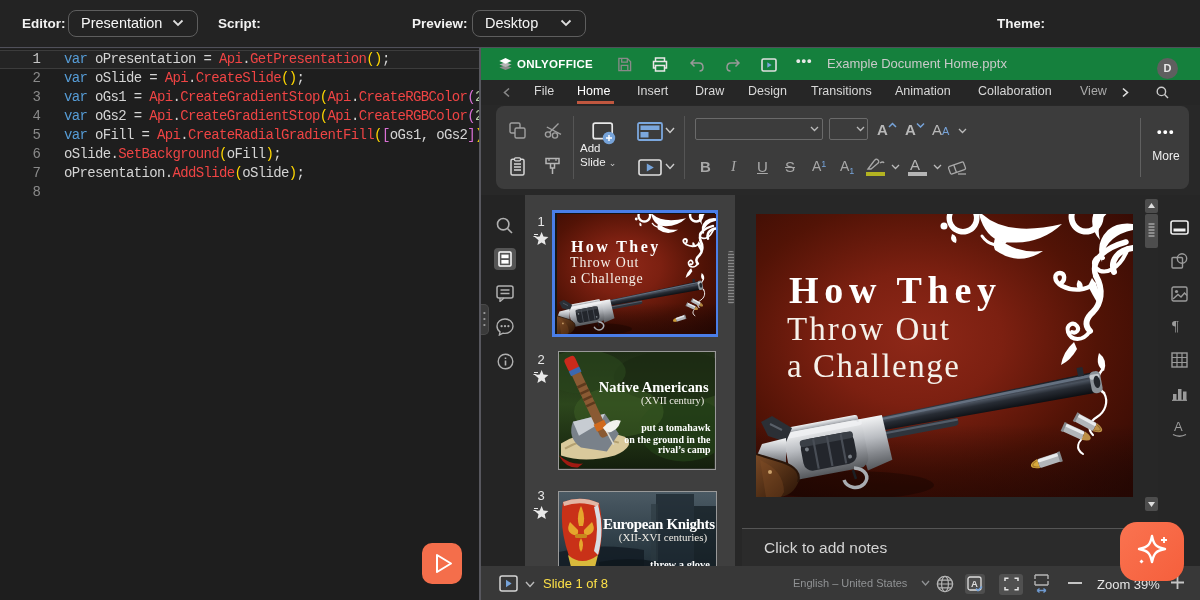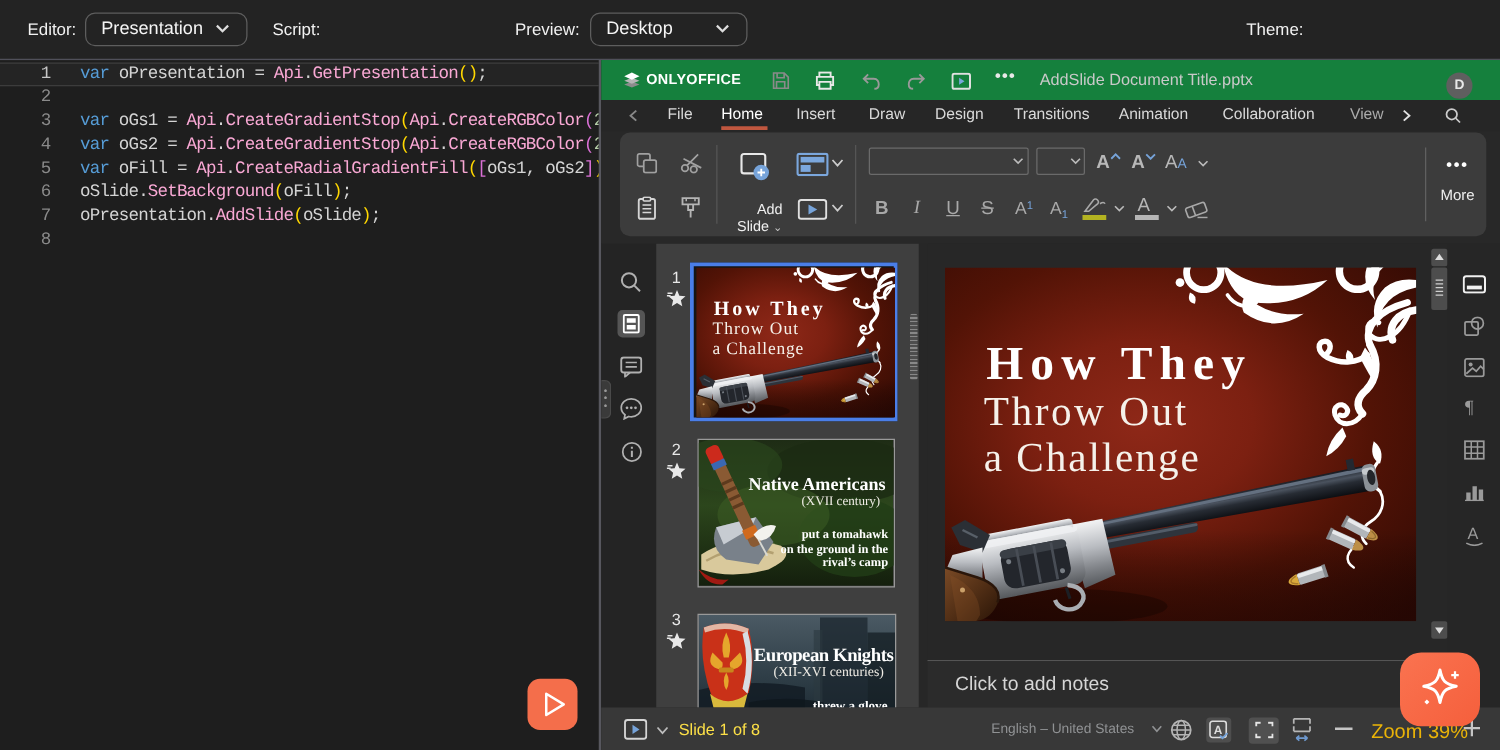--- a/index.html
+++ b/index.html
@@ -1,28 +1,28 @@
 <!DOCTYPE html>
 <html><head><meta charset="utf-8">
 <style>
 *{margin:0;padding:0;box-sizing:border-box}
 html,body{width:1200px;height:600px;overflow:hidden;background:#232323;font-family:"Liberation Sans",sans-serif}
 .abs{position:absolute}
 #app{position:relative;width:1200px;height:600px}
 
 #topbar{position:absolute;left:0;top:0;width:1200px;height:48px;background:#232323;border-bottom:1px solid #50505a}
-.tblabel{position:absolute;top:0;height:48px;line-height:48px;color:#f2f2f2;font-size:13.5px;font-weight:400}
+.tblabel{position:absolute;top:0;height:48px;line-height:48px;color:#f2f2f2;font-size:13.5px;font-weight:700}
 .dd{position:absolute;top:10px;height:27px;border:1.5px solid #5e5e5e;border-radius:8px;color:#f5f5f5;font-size:14.5px;text-align:left;line-height:24px;background:#232323;padding-left:12px}
 .dd svg{position:absolute;right:13px;top:8px}
 
 #code{position:absolute;left:0;top:49px;width:479px;height:551px;background:#1e1e1e;overflow:hidden;font-family:"Liberation Mono",monospace;font-size:14px;letter-spacing:-0.65px}
 #curline{position:absolute;left:0;top:1px;width:479px;height:19px;background:#242424;border-top:1px solid #3c3c3c;border-bottom:1px solid #3c3c3c}
 .ln{position:absolute;width:41px;text-align:right;color:#8a8a8a;height:19px;line-height:19px;letter-spacing:0}
 .cl{position:absolute;left:64px;height:19px;line-height:19px;white-space:pre;color:#d4d4d4}
-.kw{color:#569cd6}.tp{color:#f9a8d4}.p1{color:#ffd700}.p2{color:#da70d6}.nu{color:#b5cea8}
+.kw{color:#569cd6}.tp{color:#ef4444}.p1{color:#ffd700}.p2{color:#da70d6}.nu{color:#b5cea8}
 #runbtn{position:absolute;left:422px;top:494px;width:40px;height:41px;background:#f46e4b;border-radius:10px}
 
 #vdiv{position:absolute;left:479px;top:48px;width:2px;height:552px;background:#57575e}
 
 #oo{position:absolute;left:481px;top:48px;width:719px;height:552px;background:#272727}
 #oohead{position:absolute;left:0;top:0;width:788px;height:32px;background:#15803d}
 #ootabs{position:absolute;left:0;top:32px;width:719px;height:25px;background:#262626}
 .tab{position:absolute;top:0;height:25px;line-height:22px;color:#d9d9d9;font-size:12.5px}
 #ootoolbar{position:absolute;left:0;top:57px;width:719px;height:90px;background:#282828}
 #tbpanel{position:absolute;left:15px;top:1px;width:693px;height:83px;background:#3c3c3c;border-radius:8px}
@@ -41,37 +41,38 @@
 <body>
 <div id="app">
 
   <div id="topbar">
     <div class="tblabel" style="left:22px">Editor:</div>
     <div class="dd" style="left:68px;width:130px">Presentation<svg width="12" height="8" viewBox="0 0 12 8">
           <path d="M1.5 1.5 L6 6 L10.5 1.5" stroke="#ddd" stroke-width="1.8" fill="none"></path>
         </svg></div>
     <div class="tblabel" style="left:218px">Script:</div>
     <div class="tblabel" style="left:412px">Preview:</div>
-    <div class="dd" style="left:472px;width:126px">Desktop<svg width="12" height="8" viewBox="0 0 12 8">
+    <div class="dd" style="left:472px;width:114px">Desktop<svg width="12" height="8" viewBox="0 0 12 8">
           <path d="M1.5 1.5 L6 6 L10.5 1.5" stroke="#ddd" stroke-width="1.8" fill="none"></path>
         </svg></div>
     <div class="tblabel" style="left:997px">Theme:</div>
   </div>
 
   <div id="code">
     <div id="curline"></div>
     <div class="ln" style="top:1px;color:#c6c6c6">1</div>
     <div class="ln" style="top:20px">2</div>
     <div class="ln" style="top:39px">3</div>
     <div class="ln" style="top:58px">4</div>
     <div class="ln" style="top:77px">5</div>
     <div class="ln" style="top:96px">6</div>
     <div class="ln" style="top:115px">7</div>
     <div class="ln" style="top:134px">8</div>
     <div class="cl" style="top:1px"><span class="kw">var</span> oPresentation = <span class="tp">Api</span>.<span class="tp">GetPresentation</span><span class="p1">()</span>;</div>
+    <div class="cl" style="top:20px"><span class="kw">var</span> oSlide = <span class="tp">Api</span>.<span class="tp">CreateSlide</span><span class="p1">()</span>;</div>
     <div class="cl" style="top:39px"><span class="kw">var</span> oGs1 = <span class="tp">Api</span>.<span class="tp">CreateGradientStop</span><span class="p1">(</span><span class="tp">Api</span>.<span class="tp">CreateRGBColor</span><span class="p2">(</span><span class="nu">255</span>, </div>
     <div class="cl" style="top:58px"><span class="kw">var</span> oGs2 = <span class="tp">Api</span>.<span class="tp">CreateGradientStop</span><span class="p1">(</span><span class="tp">Api</span>.<span class="tp">CreateRGBColor</span><span class="p2">(</span><span class="nu">255</span>, </div>
     <div class="cl" style="top:77px"><span class="kw">var</span> oFill = <span class="tp">Api</span>.<span class="tp">CreateRadialGradientFill</span><span class="p1">(</span><span class="p2">[</span>oGs1, oGs2<span class="p2">]</span><span class="p1">)</span>;</div>
     <div class="cl" style="top:96px">oSlide.<span class="tp">SetBackground</span><span class="p1">(</span>oFill<span class="p1">)</span>;</div>
     <div class="cl" style="top:115px">oPresentation.<span class="tp">AddSlide</span><span class="p1">(</span>oSlide<span class="p1">)</span>;</div>
     <div id="runbtn"><svg width="40" height="41" viewBox="0 0 40 41">
           <path d="M15 12 L29 20.5 L15 29 Z" fill="none" stroke="#fff" stroke-width="2" stroke-linejoin="round"></path>
         </svg></div>
   </div>
   <div id="vdiv"></div>
@@ -95,21 +96,21 @@
           <path d="M5.5 1.5 L2 5 L5.5 8.5 M2 5 H10 C13 5 14 7.5 14 9.5 C14 11.5 13 13 10.5 13" fill="none" stroke="#999" stroke-width="1.5"></path>
         </svg>
       <svg class="abs" style="left:244px;top:10px" width="16" height="14" viewBox="0 0 16 14">
           <path d="M10.5 1.5 L14 5 L10.5 8.5 M14 5 H6 C3 5 2 7.5 2 9.5 C2 11.5 3 13 5.5 13" fill="none" stroke="#999" stroke-width="1.5"></path>
         </svg>
       <svg class="abs" style="left:280px;top:10px" width="16" height="14" viewBox="0 0 16 14">
           <rect x="1" y="1" width="14" height="12" rx="1.5" fill="none" stroke="#e0e0e0" stroke-width="1.6"></rect>
           <path d="M6.3 4.2 L10.6 7 L6.3 9.8 Z" fill="#7ba7dd"></path>
         </svg>
       <div class="abs" style="left:315px;top:5px;color:#e8e8e8;font-size:13px;letter-spacing:1px;font-weight:700">•••</div>
-      <div class="abs" style="left:296px;top:8px;width:280px;text-align:center;color:#c9c9c9;font-size:13px;pointer-events:none">AddSlide Document Title.pptx</div>
+      <div class="abs" style="left:296px;top:8px;width:280px;text-align:center;color:#c9c9c9;font-size:13px;pointer-events:none">Example Document Home.pptx</div>
       <div class="abs" style="left:676px;top:10px;width:21px;height:21px;border-radius:50%;background:#5f5f5f;color:#e8e8e8;font-size:11px;font-weight:700;text-align:center;line-height:21px">D</div>
     </div>
     <div id="ootabs">
       <svg class="abs" style="left:21px;top:7px" width="9" height="11" viewBox="0 0 9 11">
           <path d="M7 1.5 L2.5 5.5 L7 9.5" fill="none" stroke="#888" stroke-width="1.6"></path>
         </svg>
       <div class="tab" style="left:53px">File</div>
       <div class="tab" style="left:96px;color:#fff">Home</div>
       <div class="abs" style="left:96px;top:21px;width:37px;height:2.5px;background:#c0573f"></div>
       <div class="tab" style="left:156px">Insert</div>
@@ -147,21 +148,21 @@
             <path d="M2 1.5 H15 V6.5 H2 Z" fill="none" stroke="#b5b5b5" stroke-width="1.5"></path>
             <path d="M6.5 6.5 V11 H10.5 V6.5 M8.5 11 V17" fill="none" stroke="#b5b5b5" stroke-width="1.5"></path>
             <path d="M5 1.5 V4 M12 1.5 V4" stroke="#b5b5b5" stroke-width="1.2"></path>
           </svg>
       <div class="abs" style="left:77px;top:10px;width:1px;height:63px;background:#555"></div>
       <svg class="abs" style="left:96px;top:16px" width="24" height="23" viewBox="0 0 24 23">
             <rect x="1.2" y="1.2" width="19" height="15.5" rx="2" fill="none" stroke="#e8e8e8" stroke-width="1.7"></rect>
             <circle cx="17" cy="16" r="6.2" fill="#76a3d9"></circle>
             <path d="M17 13 V19 M14 16 H20" stroke="#fff" stroke-width="1.5"></path>
           </svg>
-      <div class="abs" style="left:84px;top:56px;width:46px;text-align:right;color:#efefef;font-size:11.5px;line-height:13.5px">Add<br>Slide <span style="font-size:9px;color:#ccc">⌄</span></div>
+      <div class="abs" style="left:84px;top:36px;width:46px;text-align:left;color:#efefef;font-size:11.5px;line-height:13.5px">Add<br>Slide <span style="font-size:9px;color:#ccc">⌄</span></div>
       <svg class="abs" style="left:141px;top:16px" width="26" height="19" viewBox="0 0 26 19">
             <rect x="1" y="1" width="24" height="17" rx="1.5" fill="none" stroke="#7ba7dd" stroke-width="1.8"></rect>
             <rect x="3.5" y="3.5" width="19" height="4.5" fill="#7ba7dd"></rect>
             <rect x="3.5" y="10" width="8" height="5.5" fill="#7ba7dd"></rect>
           </svg>
       <svg class="abs" style="left:169px;top:21px" width="10" height="7" viewBox="0 0 10 7">
             <path d="M1 1 L5 5.5 L9 1" fill="none" stroke="#ccc" stroke-width="1.4"></path>
           </svg>
       <svg class="abs" style="left:142px;top:53px" width="24" height="17" viewBox="0 0 24 17">
             <rect x="1" y="1" width="22" height="15" rx="2" fill="none" stroke="#e0e0e0" stroke-width="1.6"></rect>
@@ -351,21 +352,21 @@
       <div class="abs" style="left:518px;top:8px;width:24px;height:21px;background:#505050;border-radius:3px"></div>
       <svg class="abs" style="left:523px;top:11px" width="15" height="14" viewBox="0 0 15 14">
           <path d="M1 4 V1.2 H4.5 M10.5 1.2 H14 V4 M14 10 V12.8 H10.5 M4.5 12.8 H1 V10" fill="none" stroke="#e5e5e5" stroke-width="1.5"></path>
         </svg>
       <svg class="abs" style="left:552px;top:8px" width="17" height="21" viewBox="0 0 17 21">
           <path d="M1 4 V1 H16 V4 M1 10 V13 H16 V10" fill="none" stroke="#b5b5b5" stroke-width="1.4" opacity="0"></path>
           <path d="M2 1 H15 M2 1 V5 M15 1 V5 M2 11 H15 M2 11 V7 M15 11 V7" stroke="#b5b5b5" stroke-width="1.4" fill="none"></path>
           <path d="M4 16.5 H13 M4 16.5 L6.5 14.5 M4 16.5 L6.5 18.5 M13 16.5 L10.5 14.5 M13 16.5 L10.5 18.5" stroke="#6f9ad0" stroke-width="1.3" fill="none"></path>
         </svg>
       <div class="abs" style="left:587px;top:16px;width:14px;height:2px;background:#c5c5c5"></div>
-      <div class="abs" style="left:616px;top:10.5px;color:#eab308;font-size:16px">Zoom 39%</div>
+      <div class="abs" style="left:616px;top:10.5px;color:#e5e5e5;font-size:13px">Zoom 39%</div>
       <div class="abs" style="left:689px;top:9px;width:15px;height:15px"><svg width="15" height="15" viewBox="0 0 15 15">
             <path d="M7.5 1 V14 M1 7.5 H14" stroke="#c5c5c5" stroke-width="1.8"></path>
           </svg></div>
     </div>
   </div>
   <div id="aibtn"><svg width="64" height="59" viewBox="0 0 64 59">
     <path d="M32 14 C33.8 23 36 25.2 45 27 C36 28.8 33.8 31 32 40 C30.2 31 28 28.8 19 27 C28 25.2 30.2 23 32 14 Z" fill="none" stroke="#fff" stroke-width="2.4" stroke-linejoin="round"></path>
     <path d="M44 15 V21 M41 18 H47" stroke="#fff" stroke-width="1.8"></path>
     <path d="M21.5 37.5 L23.5 39.5 L21.5 41.5 L19.5 39.5 Z" fill="#fff"></path>
   </svg></div>

